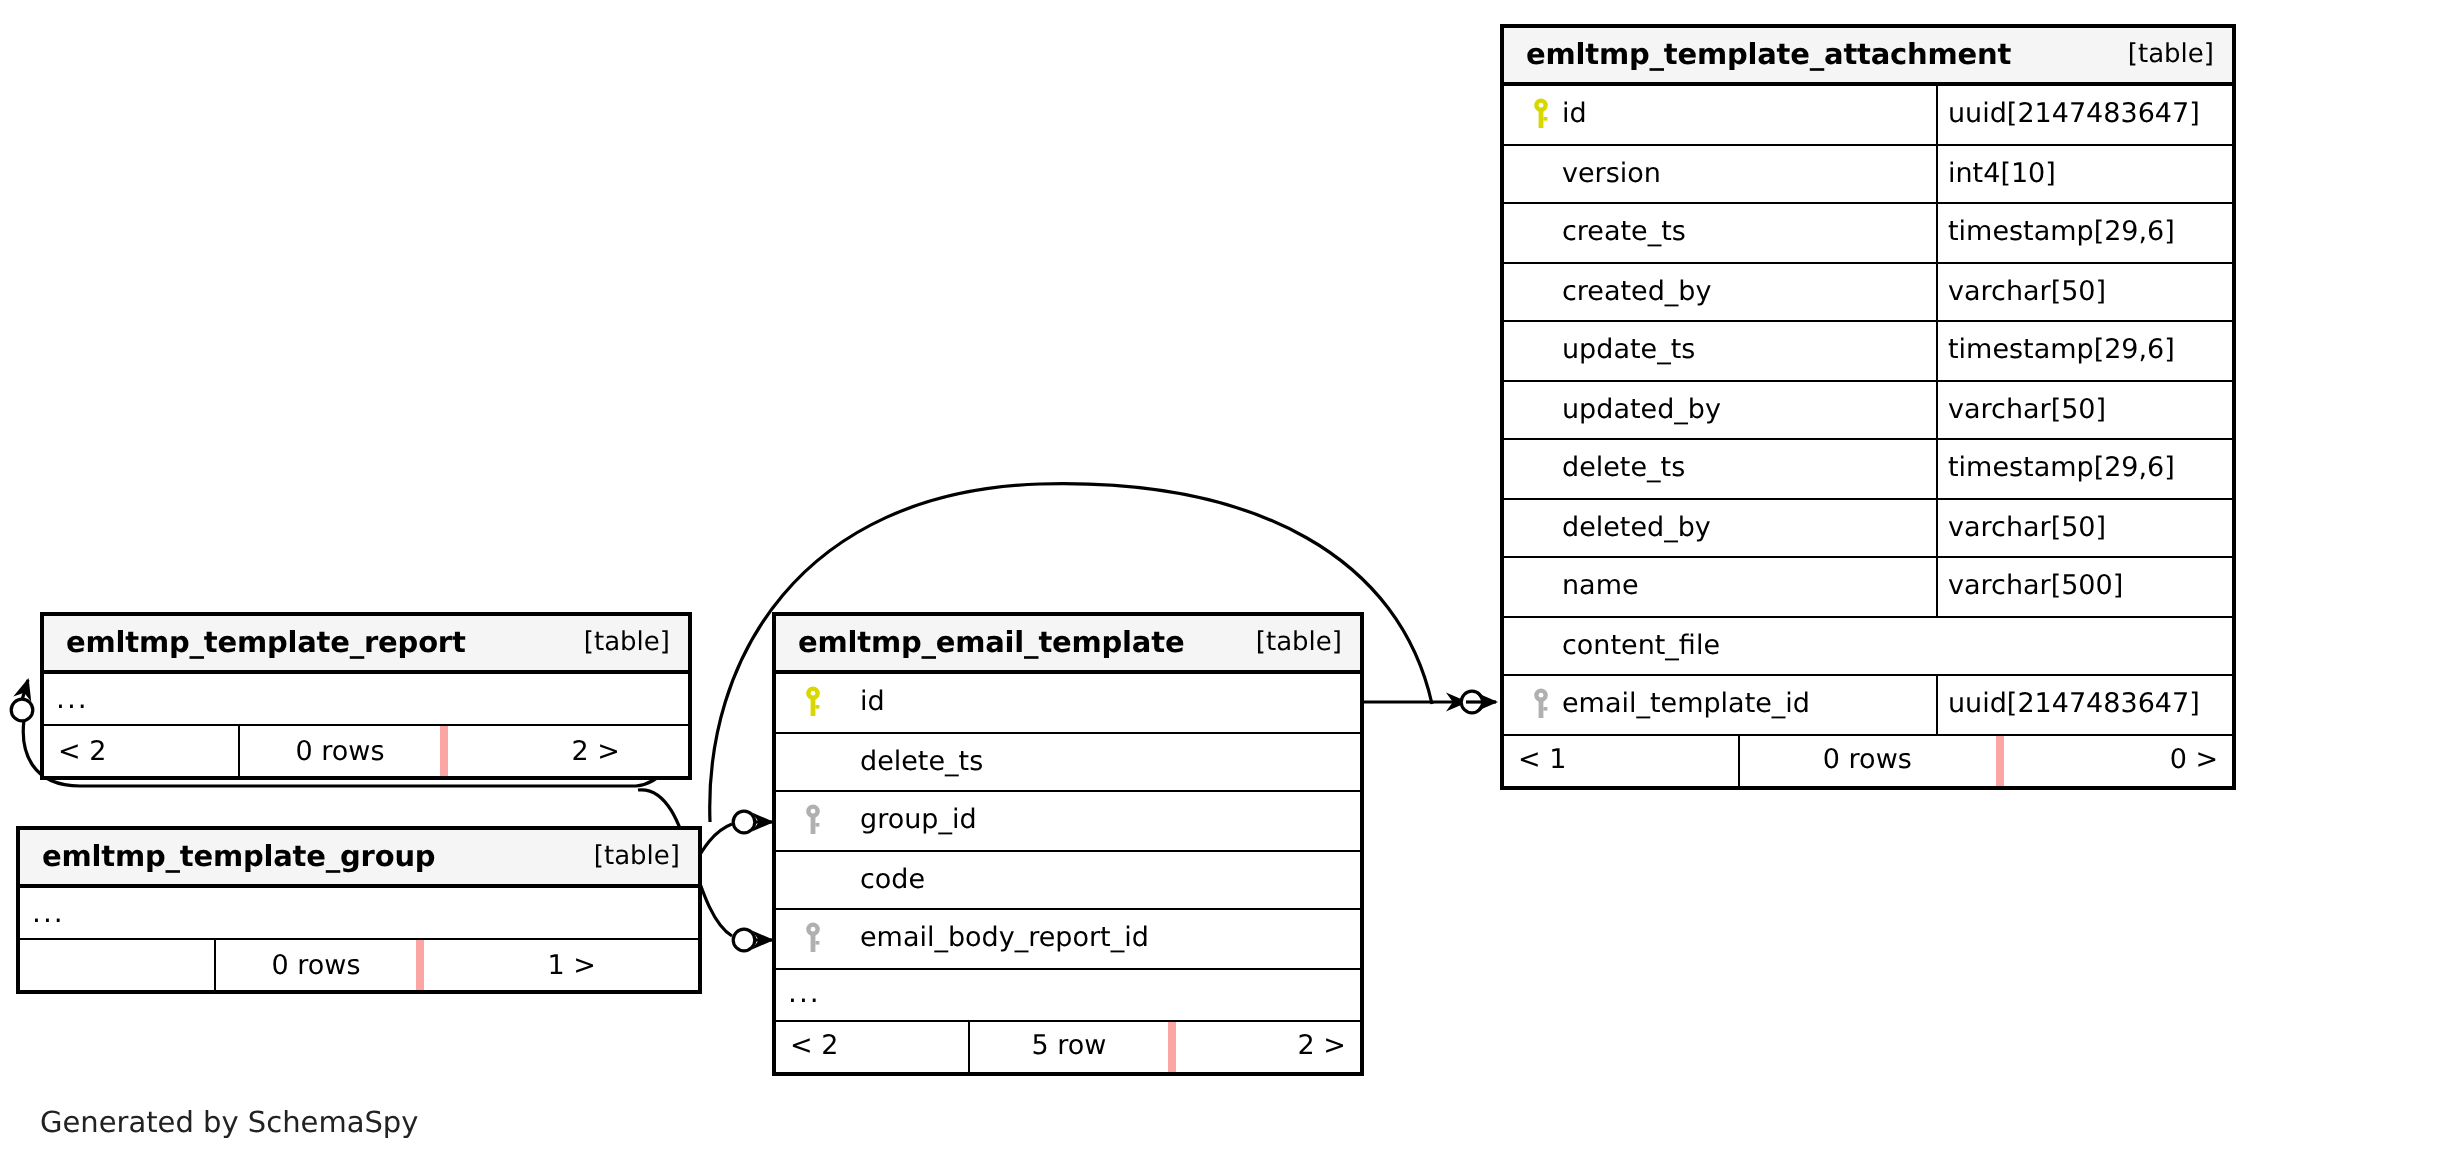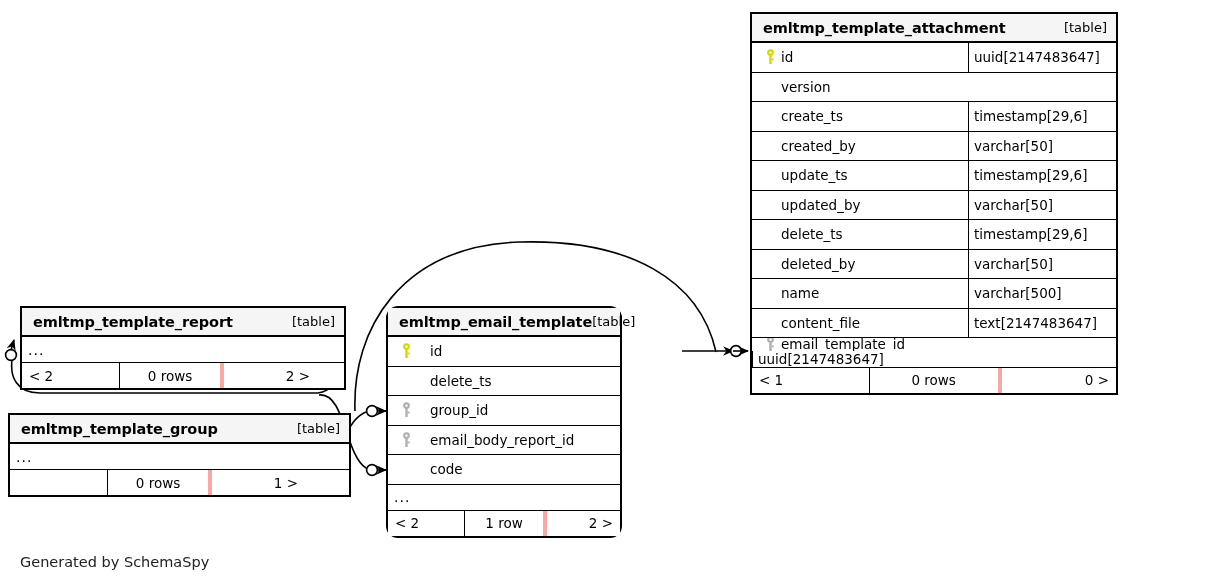--- a/index.html
+++ b/index.html
@@ -60,21 +60,21 @@
     display: block;
   }
   .col-row {
     display: flex;
     align-items: stretch;
     border-bottom: 1px solid #000000;
     height: 29.5px;
     box-sizing: border-box;
     background: #ffffff;
   }
-  .col-row:last-child { border-bottom: 1px solid #000000; flex-direction: column; }
+  .col-row:last-child { border-bottom: 1px solid #000000; }
   .col-name {
     flex: 1 1 auto;
     display: flex;
     align-items: center;
     padding-left: 7px;
     font-size: 13.5px;
     color: #000000;
     white-space: nowrap;
     overflow: hidden;
   }
@@ -127,21 +127,21 @@
   .ft-left { justify-content: flex-start; }
   .ft-mid  { justify-content: center; border-left: 1px solid #000; border-right: 4px solid #fca5a5; }
   .ft-right{ justify-content: flex-end; }
 
   
   #tbl-attachment { left: 750px; top: 12px; width: 368px; }
   #tbl-attachment .ft-left  { width: 148px; }
   #tbl-attachment .ft-mid   { width: 168px; }
   #tbl-attachment .ft-right { width: 145px; }
 
-  #tbl-email-template { left: 386px; top: 306px; width: 236px; border-radius: 12px; }
+  #tbl-email-template { left: 386px; top: 306px; width: 296px; }
   #tbl-email-template .ft-left  { width: 96px; }
   #tbl-email-template .ft-mid   { width: 104px; }
   #tbl-email-template .ft-right { width: 92px; }
 
   #tbl-template-report { left: 20px; top: 306px; width: 326px; }
   #tbl-template-report .ft-left  { width: 97px; }
   #tbl-template-report .ft-mid   { width: 105px; }
   #tbl-template-report .ft-right { width: 93px; }
 
   #tbl-template-group { left: 8px; top: 413px; width: 343px; }
@@ -219,20 +219,21 @@
           <span>id</span>
         </span>
         <span class="col-type">uuid[2147483647]</span>
       </div>
 
       <div class="col-row has-type">
         <span class="col-name">
           <span class="keyslot"></span>
           <span>version</span>
         </span>
+        <span class="col-type">int4[10]</span>
       </div>
 
       <div class="col-row has-type">
         <span class="col-name">
           <span class="keyslot"></span>
           <span>create_ts</span>
         </span>
         <span class="col-type">timestamp[29,6]</span>
       </div>
 
@@ -282,21 +283,20 @@
           <span>name</span>
         </span>
         <span class="col-type">varchar[500]</span>
       </div>
 
       <div class="col-row has-type">
         <span class="col-name">
           <span class="keyslot"></span>
           <span>content_file</span>
         </span>
-        <span class="col-type">text[2147483647]</span>
       </div>
 
       <div class="col-row has-type">
         <span class="col-name">
           <span class="keyslot">
             <svg class="key-ico" width="9" height="16" viewBox="0 0 9 16">
                 <circle cx="4.5" cy="3.6" r="3.4" fill="#b0b0b0"></circle>
                 <circle cx="4.5" cy="3.6" r="1.2" fill="#ffffff"></circle>
                 <rect x="3.3" y="6" width="2.4" height="9" fill="#b0b0b0"></rect>
                 <rect x="5.7" y="9.5" width="2" height="1.8" fill="#b0b0b0"></rect>
@@ -352,45 +352,45 @@
                 <rect x="3.3" y="6" width="2.4" height="9" fill="#b0b0b0"></rect>
                 <rect x="5.7" y="9.5" width="2" height="1.8" fill="#b0b0b0"></rect>
               </svg>
           </span>
           <span style="padding-left:13px">group_id</span>
         </span>
       </div>
 
       <div class="col-row">
         <span class="col-name">
+          <span class="keyslot"></span>
+          <span style="padding-left:13px">code</span>
+        </span>
+      </div>
+
+      <div class="col-row">
+        <span class="col-name">
           <span class="keyslot">
             <svg class="key-ico" width="9" height="16" viewBox="0 0 9 16">
                 <circle cx="4.5" cy="3.6" r="3.4" fill="#b0b0b0"></circle>
                 <circle cx="4.5" cy="3.6" r="1.2" fill="#ffffff"></circle>
                 <rect x="3.3" y="6" width="2.4" height="9" fill="#b0b0b0"></rect>
                 <rect x="5.7" y="9.5" width="2" height="1.8" fill="#b0b0b0"></rect>
               </svg>
           </span>
           <span style="padding-left:13px">email_body_report_id</span>
         </span>
       </div>
 
-      <div class="col-row">
-        <span class="col-name">
-          <span class="keyslot"></span>
-          <span style="padding-left:13px">code</span>
-        </span>
-      </div>
-
       <div class="ellipsis-row">...</div>
 
     </div>
     <div class="tbl-footer">
       <span class="ft-cell ft-left">&lt; 2</span>
-      <span class="ft-cell ft-mid">1 row</span>
+      <span class="ft-cell ft-mid">5 row</span>
       <span class="ft-cell ft-right">2 &gt;</span>
     </div>
   </div>
 
   <div class="table-box" id="tbl-template-report">
     <div class="tbl-title">
       <span class="tbl-title-name">emltmp_template_report</span>
       <span class="tbl-title-kind">[table]</span>
     </div>
     <div class="tbl-rows">

